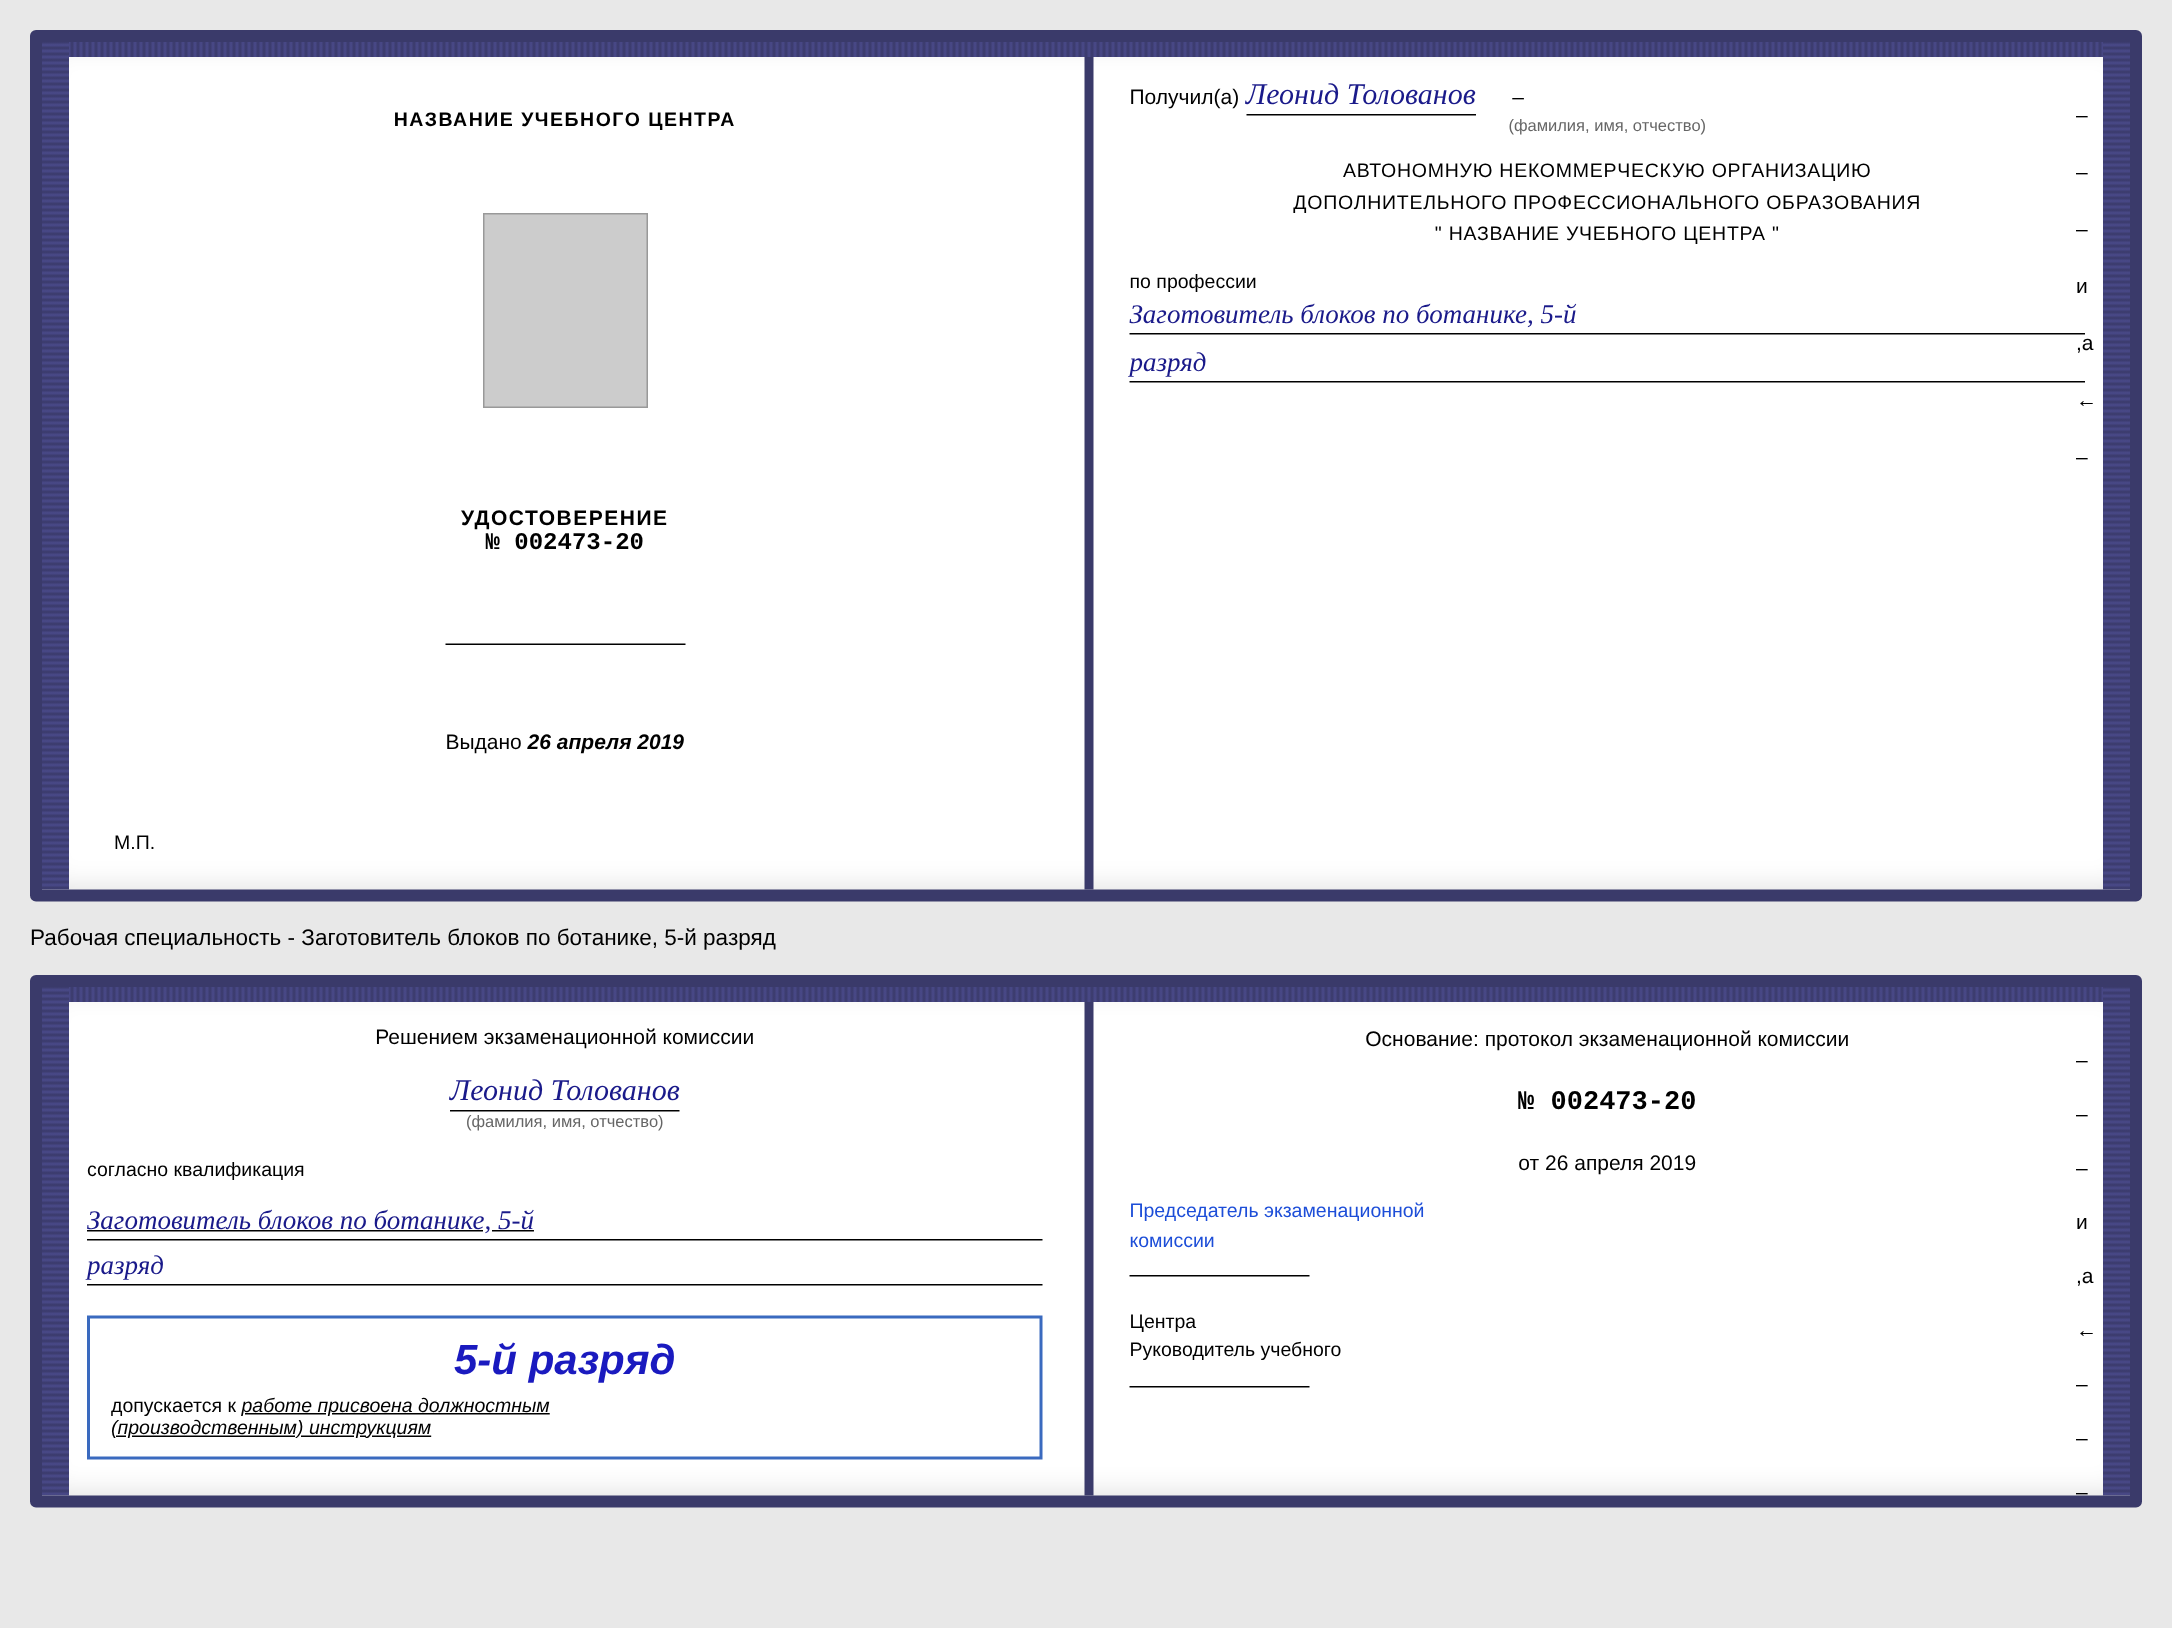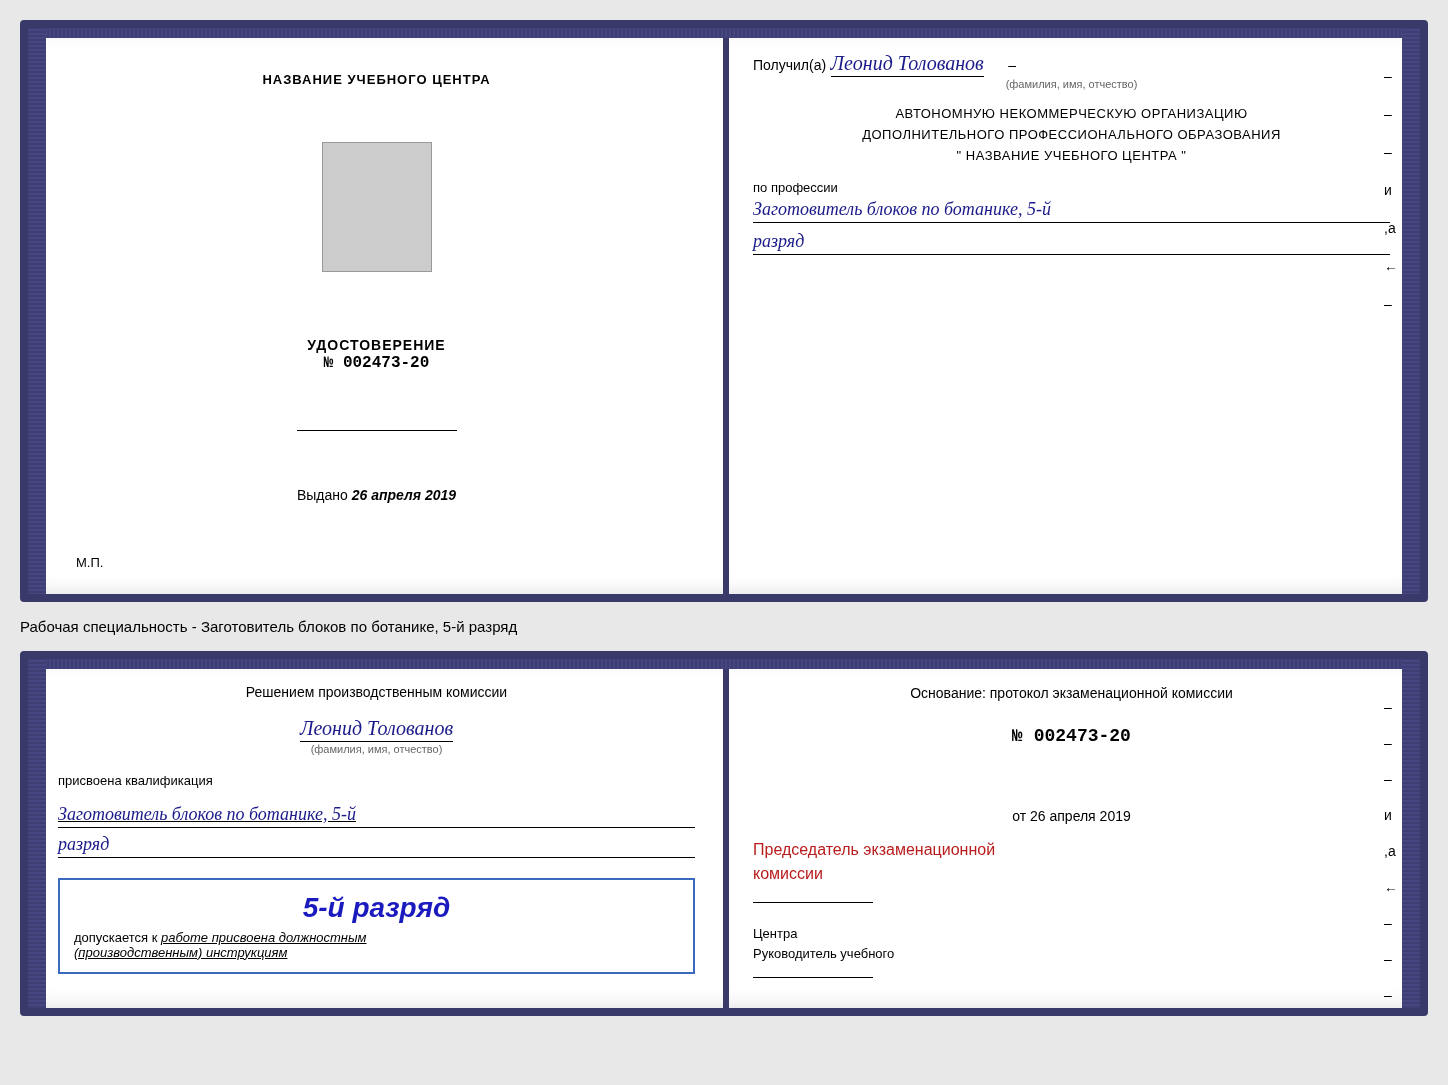--- a/index.html
+++ b/index.html
@@ -353,26 +353,25 @@
       font-weight: bold;
       text-align: center;
       display: block;
       margin: 8px 0;
     }
 
     .ot-date {
       font-size: 14px;
       color: #000;
       text-align: center;
-      margin-top: 40px;
     }
 
     .chairman-block {
-      font-size: 16px;
-      color: #b91c1c;
+      font-size: 13px;
+      color: #1d4ed8;
       line-height: 1.5;
     }
 
     .rukovoditel-block {
       font-size: 13px;
       color: #000;
       line-height: 1.5;
     }
 
     .sign-line-short {
@@ -445,28 +444,28 @@
         <span class="profession-value">Заготовитель блоков по ботанике, 5-й</span>
         <span class="razryad-value">разряд</span>
       </div>
     </div>
   </div>
 
   <div class="middle-label">Рабочая специальность - Заготовитель блоков по ботанике, 5-й разряд</div>
 
   <div class="certificate-doc bottom-cert">
     <div class="cert-left">
-      <div class="resheniem-title">Решением  производственным  комиссии</div>
+      <div class="resheniem-title">Решением  экзаменационной  комиссии</div>
 
       <div style="text-align:center;">
         <span class="bottom-name">Леонид Толованов</span>
         <span class="fio-subtitle">(фамилия, имя, отчество)</span>
       </div>
 
-      <div class="prisvoena-label">присвоена квалификация</div>
+      <div class="prisvoena-label">согласно квалификация</div>
 
       <div>
         <span class="qualification-value">Заготовитель блоков по ботанике, 5-й</span>
         <span class="razryad-bottom">разряд</span>
       </div>
 
       <div class="badge-box">
         <span class="badge-razryad">5-й разряд</span>
         <div class="dopuskaetsya-line">
           <span>допускается к</span>

